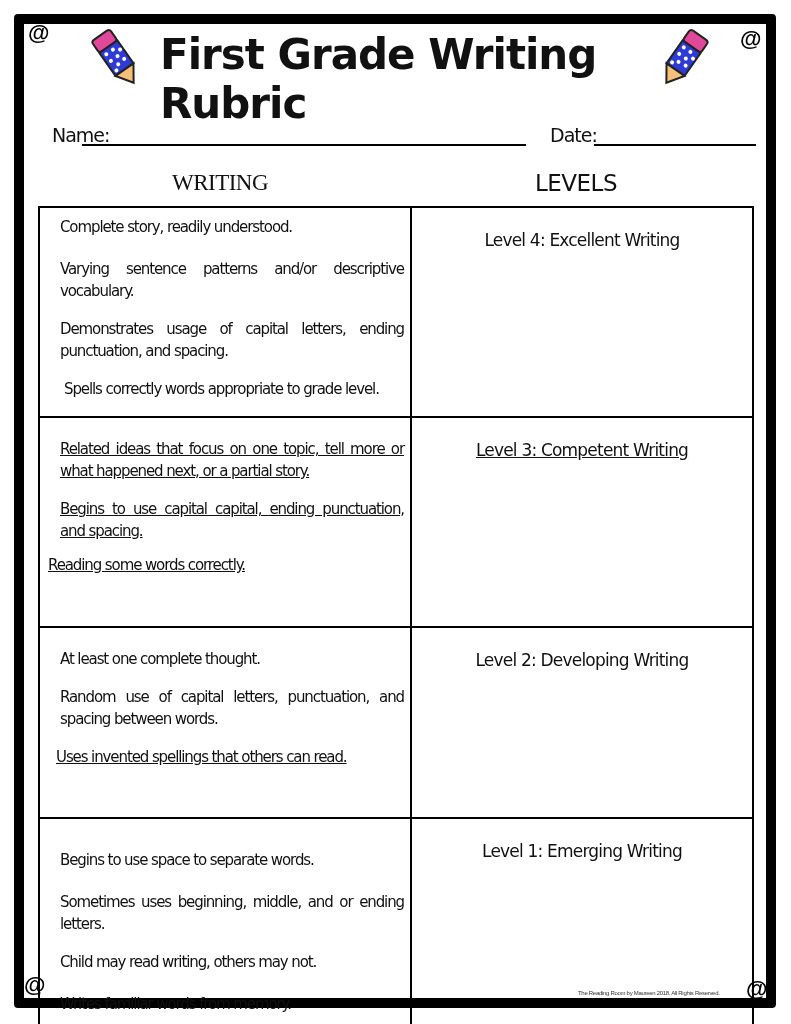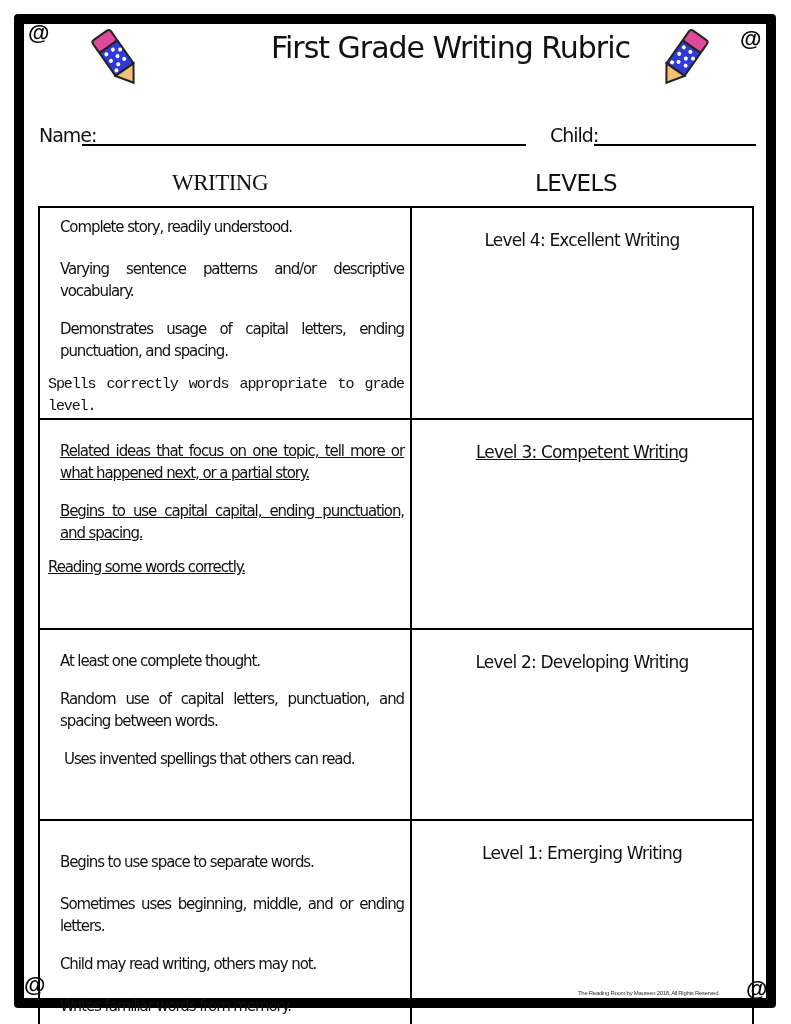--- a/index.html
+++ b/index.html
@@ -1,22 +1,22 @@
 <!DOCTYPE html>
 <html><head>
   <meta charset="utf-8">
   <style>
     html, body { margin: 0; padding: 0; background: #ffffff; }
     body { width: 791px; height: 1024px; position: relative; overflow: hidden;
            font-family: "Liberation Sans", sans-serif; color: #111; }
     .frame { position: absolute; left: 14px; top: 14px; width: 742px; height: 974px;
              border: 10px solid #000; border-radius: 4px; }
-    .title { position: absolute; left: 160px; top: 30px; width: 470px; text-align: right;
-             font-family: "DejaVu Sans", sans-serif; font-size: 30px; letter-spacing: -1px;
-             font-weight: normal; color: #111; }
+    .title { position: absolute; left: 160px; top: 30px; width: 470px; text-align: left;
+             font-family: "DejaVu Sans", sans-serif; font-size: 42px; letter-spacing: -1px;
+             font-weight: bold; color: #111; }
     .pencil { position: absolute; top: 28px; width: 58px; height: 62px; }
     .pencil.left { left: 88px; }
     .pencil.right { left: 654px; }
     .swirl { position: absolute; font-size: 22px; font-weight: bold; color: #000; line-height: 1; }
     .namebar { position: absolute; top: 120px; left: 36px; width: 720px; height: 30px; }
     .namebar .lbl { position: absolute; bottom: 4px; font-family: "DejaVu Sans", sans-serif;
                     font-size: 19px; letter-spacing: -1px; }
     .namebar .line { position: absolute; bottom: 4px; height: 0; border-bottom: 2px solid #000; }
     .col-head { position: absolute; top: 170px; font-family: "DejaVu Sans", sans-serif;
                 font-size: 23px; letter-spacing: -0.5px; text-align: center; }
@@ -68,57 +68,57 @@
       <circle cx="27" cy="36" r="2" fill="#fff"></circle>
     <circle cx="35" cy="35" r="2" fill="#fff"></circle>
       <circle cx="22" cy="40" r="2" fill="#fff"></circle>
     <polygon points="18,44 40,44 29,60" fill="#f5c07a" stroke="#222" stroke-width="2"></polygon>
   </g>
 </svg>
 
 <h1 class="title" style="margin:0;">First Grade Writing Rubric</h1>
 
 <div class="namebar">
-  <span class="lbl" style="left:3px;">Name:</span>
+  <span class="lbl" style="left:16px;">Name:</span>
   <div class="line" style="left:46px;width:444px;"></div>
-  <span class="lbl" style="left:514px;">Child:</span>
+  <span class="lbl" style="left:514px;">Date:</span>
   <div class="line" style="left:558px;width:162px;"></div>
 </div>
 
 <div class="col-head" style="left:120px;width:200px;font-family:Liberation Serif, serif;">WRITING</div>
 <div class="col-head" style="left:476px;width:200px;">LEVELS</div>
 
 <table class="rubric">
   <tbody>
       <tr style="height:206px;">
     <td class="crit">
       <p style="margin-bottom:20px;">Complete story, readily understood.</p>
       <p>Varying sentence patterns and/or descriptive vocabulary.</p>
       <p style="margin-bottom:12px;">Demonstrates usage of capital letters, ending punctuation, and spacing.</p>
-      <p style="margin:0;font-family:Liberation Mono, monospace;">Spells correctly words appropriate to grade level.</p>
+      <p style="margin:16px;">Spells correctly words appropriate to grade level.</p>
     </td>
     <td class="level">
       <span>Level 4:  Excellent Writing</span>
     </td>
   </tr>
   <tr style="height:210px;text-decoration:underline;">
     <td class="crit" style="padding-top:20px !important;">
       <p>Related ideas that focus on one topic, tell more or what happened next, or a partial story.</p>
       <p style="margin-bottom:12px;">Begins to use capital capital, ending punctuation, and spacing.</p>
       <p style="margin:0;">Reading some words correctly.</p>
     </td>
     <td class="level">
       <span>Level 3:  Competent Writing</span>
     </td>
   </tr>
   <tr style="height:191px;">
     <td class="crit" style="padding-top:20px !important;">
       <p>At least one complete thought.</p>
       <p>Random use of capital letters, punctuation, and spacing between words.</p>
-      <p style="margin:16px;">Uses invented spellings that others can read.</p>
+      <p style="margin:8px;text-decoration:underline;">Uses invented spellings that others can read.</p>
     </td>
     <td class="level">
       <span>Level 2:  Developing Writing</span>
     </td>
   </tr>
   <tr style="height:223px;">
     <td class="crit" style="padding-top:30px !important;">
       <p style="margin-bottom:20px;">Begins to use space to separate words.</p>
       <p>Sometimes uses beginning, middle, and or ending letters.</p>
       <p style="margin-bottom:20px;">Child may read writing, others may not.</p>

